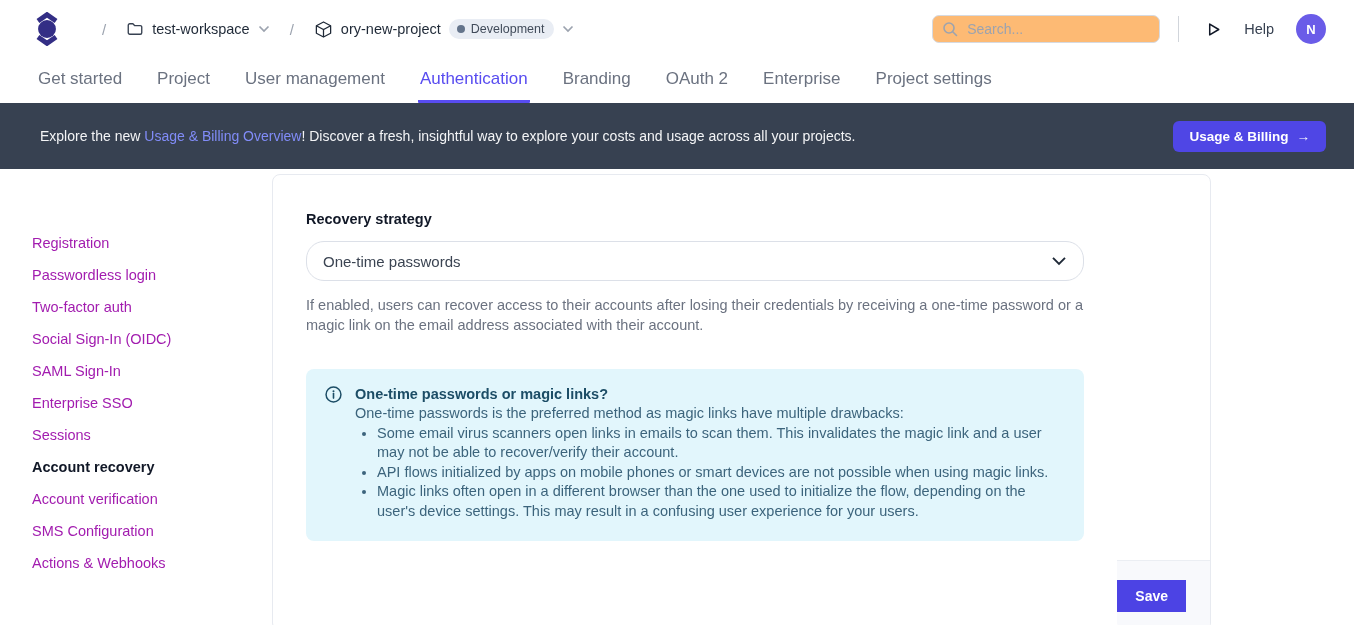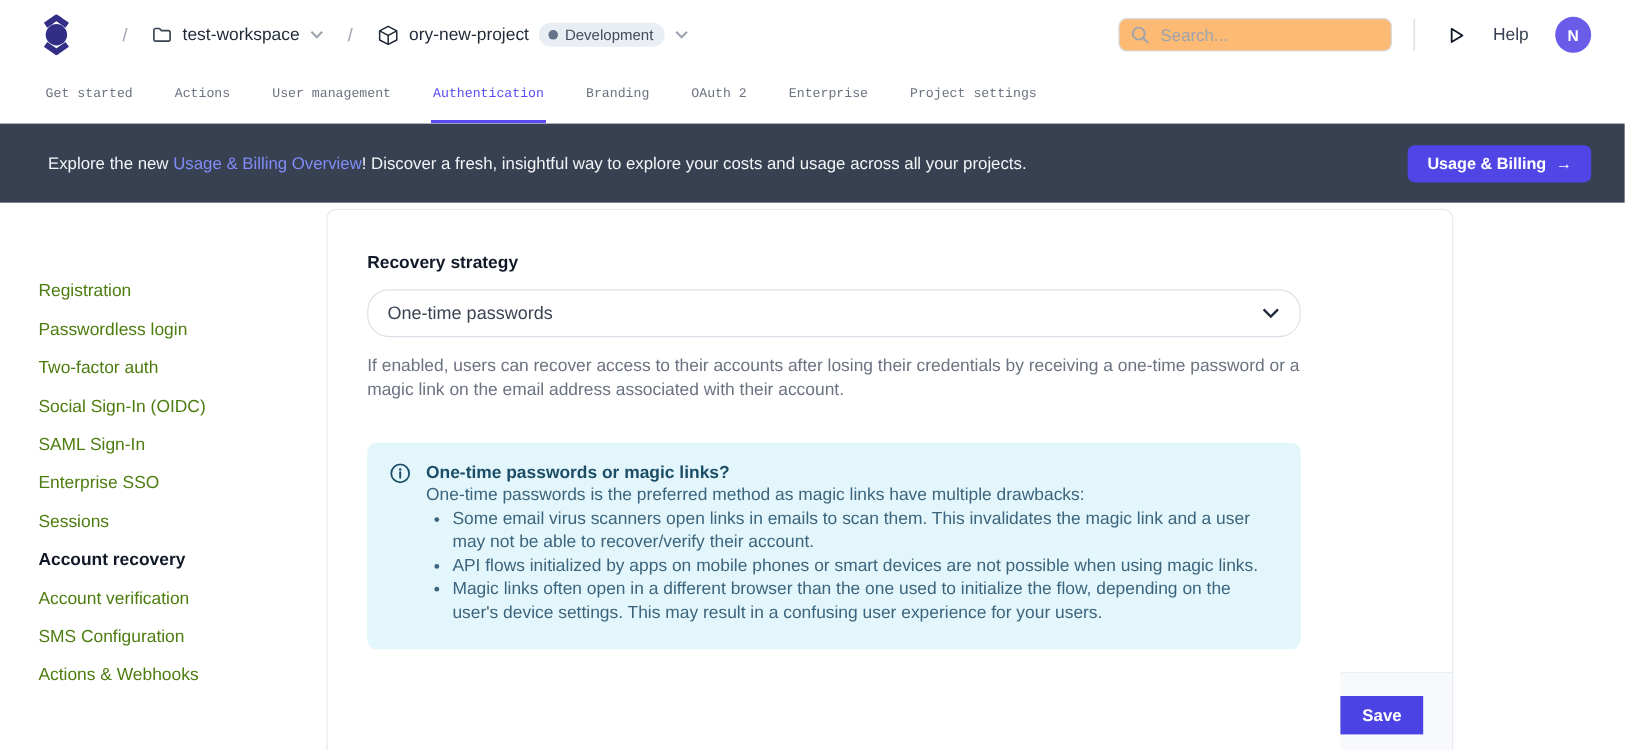--- a/index.html
+++ b/index.html
@@ -23,37 +23,37 @@
     font-family:inherit; font-size:14px; color:#374151; outline:none; background:#fdba74; }
   .search-input::placeholder { color:#9CA3AF; }
   .vdivider { width:1px; height:26px; background:#D1D5DB; margin:0 22px 0 18px; }
   .icon-btn { border:none; background:none; cursor:pointer; display:flex; align-items:center; padding:4px; }
   .help-link { font-size:14.5px; color:#374151; text-decoration:none; margin:0 22px 0 18px; }
   .avatar { width:30px; height:30px; border-radius:50%; background:#6A5CE8; color:#fff; font-size:13px;
     font-weight:700; display:flex; align-items:center; justify-content:center; border:none; cursor:pointer; }
 
   
   .tabs { height:45px; display:flex; align-items:stretch; gap:31px; padding:0 0 0 36px; background:#fff; }
-  .tab { display:flex; align-items:center; font-size:11px; color:#6B7280; cursor:pointer;
-    border:none; background:none; font-family:Liberation Mono, monospace; border-bottom:3px solid transparent; padding:0 2px; }
+  .tab { display:flex; align-items:center; font-size:17px; color:#6B7280; cursor:pointer;
+    border:none; background:none; font-family:Liberation Sans, sans-serif; border-bottom:3px solid transparent; padding:0 2px; }
   .tab.active { color:#584CF0; border-bottom-color:#584CF0; border-radius:0 0 1px 1px; }
 
   
   .banner { height:66px; background:#374151; display:flex; align-items:center; padding:0 28px 0 40px; }
   .banner-text { font-size:14px; color:#F3F4F6; font-weight:500; }
   .banner-link { color:#818CF8; text-decoration:none; cursor:pointer; }
   .banner-btn { margin-left:auto; background:#4F46E5; color:#fff; border:none; border-radius:6px;
     padding:8px 16px; font-family:inherit; font-size:13.5px; font-weight:700; cursor:pointer;
     display:flex; align-items:center; gap:8px; }
 
   
   .content { display:flex; height:470px; background:#fff; }
   .sidebar { width:272px; flex:none; padding:64px 0 0 32px; }
   .sidebar ul { list-style:none; }
-  .sidebar li { font-size:14.5px; color:#4d7c0f; margin-bottom:12px; line-height:20px; cursor:pointer; }
+  .sidebar li { font-size:14.5px; color:#a21caf; margin-bottom:12px; line-height:20px; cursor:pointer; }
   .sidebar li.active { color:#111827; font-weight:700; }
 
   .card { flex:1; margin:5px 143px 0 0; height:457px; background:#fff; border:1px solid #E7EAF0;
     border-radius:8px; display:flex; }
   .card-body { padding:36px 33px 0 33px; }
   .field-label { font-size:14.5px; font-weight:700; color:#111827; margin-bottom:14px; }
   .select { height:40px; border:1px solid #DCE0E8; border-radius:18px; display:flex; align-items:center;
     padding:0 16px; font-size:15px; color:#3B4452; cursor:pointer; background:#fff; width:100%;
     font-family:inherit; justify-content:space-between; }
   .desc { margin-top:14px; font-size:14.5px; line-height:20px; color:#6B7280; }
@@ -123,21 +123,21 @@
         <path d="M5 3.2 L14.5 9 L5 14.8 Z" fill="none" stroke="#111827" stroke-width="1.6" stroke-linejoin="round"></path>
       </svg>
     </button>
     <a class="help-link" href="#">Help</a>
     <button class="avatar">N</button>
   </div>
 </div>
 
 <nav class="tabs">
   <button class="tab">Get started</button>
-  <button class="tab">Actions</button>
+  <button class="tab">Project</button>
   <button class="tab">User management</button>
   <button class="tab active">Authentication</button>
   <button class="tab">Branding</button>
   <button class="tab">OAuth 2</button>
   <button class="tab">Enterprise</button>
   <button class="tab">Project settings</button>
 </nav>
 
 <div class="banner">
   <span class="banner-text"><span>Explore the new </span><a class="banner-link" href="#">Usage &amp; Billing Overview</a><span>! Discover a fresh, insightful way to explore your costs and usage across all your projects.</span></span>

